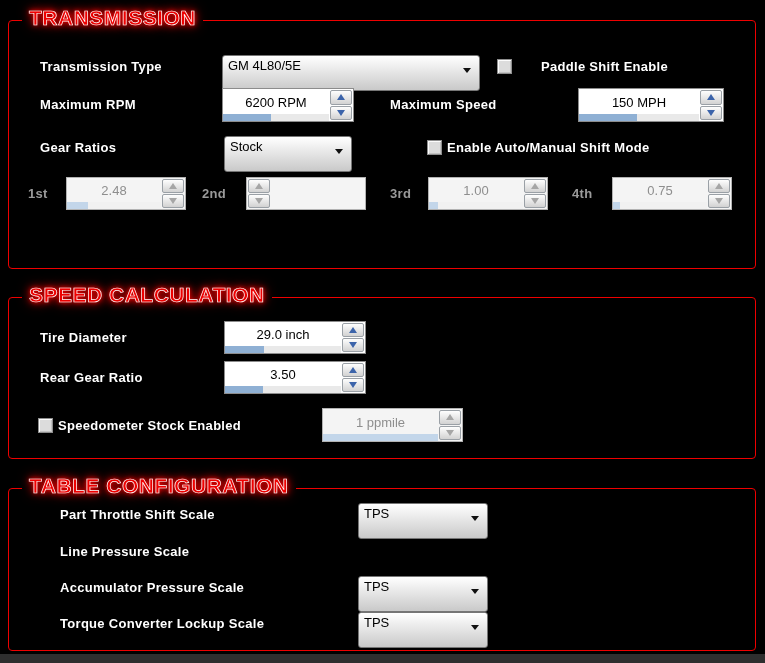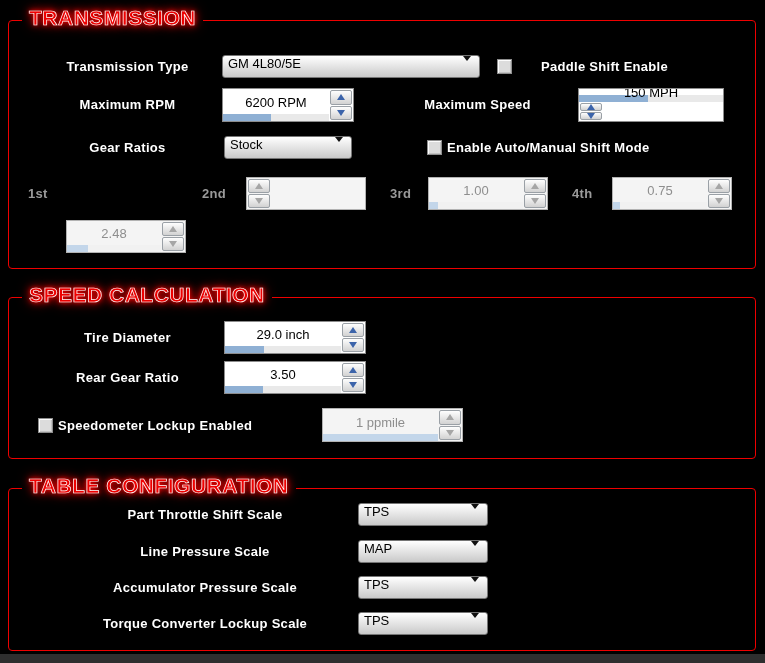--- a/index.html
+++ b/index.html
@@ -5,25 +5,25 @@
   html,body{margin:0;padding:0;background:#000;}
   .screen{position:relative;width:765px;height:663px;background:#000;overflow:hidden;
           font-family:"Liberation Sans",sans-serif;}
   .groupbox{position:absolute;border:1px solid #ee0000;border-radius:4px;background:#000;}
   .legend{position:absolute;z-index:2;background:#000;padding:0 7px;white-space:nowrap;
           font-size:21px;font-weight:bold;letter-spacing:.5px;color:#ee0000;
           -webkit-text-stroke:.7px #ffffff;
           text-shadow:0 0 4px #ff0000,0 0 8px #ff0000,0 0 13px #cc0000;}
   .lbl{position:absolute;color:#fff;font-weight:bold;font-size:13px;line-height:15px;
        letter-spacing:.3px;white-space:nowrap;}
-  .lbl.r{text-align:center;}
+  .lbl.r{text-align:left;}
   .lbl.dis{color:#9a9a9a;}
-  .combo{position:absolute;display:flex;align-items:flex-start;box-sizing:border-box;
+  .combo{position:absolute;display:flex;align-items:flex-end;box-sizing:border-box;
          background:linear-gradient(#ffffff,#c9c9c9);border:1px solid #757575;border-radius:3px;
-         padding:0 5px;font-size:13px;color:#000;gap:39px;}
+         padding:17px 5px;font-size:13px;color:#000;gap:39px;}
   .combo-arrow{margin-left:auto;margin-right:3px;width:0;height:0;
                border-left:4px solid transparent;border-right:4px solid transparent;
                border-top:5px solid #101010;}
   .spinner{position:absolute;display:flex;box-sizing:border-box;background:#fff;
            border:1px solid #8c8c8c;}
   .spin-field{flex:1;position:relative;display:flex;align-items:center;justify-content:center;
               font-size:13px;color:#000;overflow:hidden;}
   .spin-value{position:relative;z-index:1;padding-bottom:6px;}
   .spin-track{position:absolute;left:0;right:0;bottom:0;height:7px;background:#e9e9e9;}
   .spin-fill{height:100%;background:#8fb0d4;}
@@ -73,21 +73,21 @@
       <div class="spin-btn">
           <span class="arr-up"></span>
         </div>
       <div class="spin-btn">
           <span class="arr-down"></span>
         </div>
     </div>
   </div>
 
   <div class="lbl r" style="left:390px;top:97px;width:175px;">Maximum Speed</div>
-  <div class="spinner" style="left:578px;top:88px;width:146px;height:34px;flex-direction:column;">
+  <div class="spinner" style="left:578px;top:88px;width:146px;height:34px;">
     <div class="spin-field">
       <span class="spin-value">150 MPH</span>
       <div class="spin-track">
           <div class="spin-fill" style="width: 48%;"></div>
         </div>
     </div>
     <div class="spin-btns">
       <div class="spin-btn">
           <span class="arr-up"></span>
         </div>
@@ -99,21 +99,21 @@
 
   <div class="lbl r" style="left:40px;top:140px;width:175px;">Gear Ratios</div>
   <div class="combo" style="left:224px;top:136px;width:128px;height:23px;">
     <span>Stock</span>
     <span class="combo-arrow"></span>
   </div>
   <div class="checkbox" style="left:427px;top:140px;"></div>
   <div class="lbl" style="left:447px;top:140px;">Enable Auto/Manual Shift Mode</div>
 
   <div class="lbl dis" style="left:28px;top:186px;">1st</div>
-  <div class="spinner dis" style="left:66px;top:177px;width:120px;height:33px;margin-top:43px;">
+  <div class="spinner dis" style="left:66px;top:177px;width:120px;height:33px;">
     <div class="spin-field">
       <span class="spin-value">2.48</span>
       <div class="spin-track">
           <div class="spin-fill" style="width: 22%;"></div>
         </div>
     </div>
     <div class="spin-btns">
       <div class="spin-btn">
           <span class="arr-up"></span>
         </div>
@@ -204,21 +204,21 @@
       <div class="spin-btn">
           <span class="arr-up"></span>
         </div>
       <div class="spin-btn">
           <span class="arr-down"></span>
         </div>
     </div>
   </div>
 
   <div class="checkbox" style="left:38px;top:418px;"></div>
-  <div class="lbl" style="left:58px;top:418px;">Speedometer Lockup Enabled</div>
+  <div class="lbl" style="left:58px;top:418px;">Speedometer Stock Enabled</div>
   <div class="spinner dis" style="left:322px;top:408px;width:141px;height:34px;">
     <div class="spin-field">
       <span class="spin-value">1 ppmile</span>
       <div class="spin-track">
           <div class="spin-fill" style="width: 100%;"></div>
         </div>
     </div>
     <div class="spin-btns">
       <div class="spin-btn">
           <span class="arr-up"></span>
@@ -232,24 +232,20 @@
   <div class="groupbox" style="left:8px;top:488px;width:746px;height:161px;"></div>
   <div class="legend" style="left:22px;top:474px;">TABLE CONFIGURATION</div>
 
   <div class="lbl r" style="left:60px;top:507px;width:290px;">Part Throttle Shift Scale</div>
   <div class="combo" style="left:358px;top:503px;width:130px;height:23px;">
     <span>TPS</span>
     <span class="combo-arrow"></span>
   </div>
 
   <div class="lbl r" style="left:60px;top:544px;width:290px;">Line Pressure Scale</div>
-  <div class="combo" style="left:358px;top:540px;width:130px;height:23px;">
-    <span>MAP</span>
-    <span class="combo-arrow"></span>
-  </div>
 
   <div class="lbl r" style="left:60px;top:580px;width:290px;">Accumulator Pressure Scale</div>
   <div class="combo" style="left:358px;top:576px;width:130px;height:23px;">
     <span>TPS</span>
     <span class="combo-arrow"></span>
   </div>
 
   <div class="lbl r" style="left:60px;top:616px;width:290px;">Torque Converter Lockup Scale</div>
   <div class="combo" style="left:358px;top:612px;width:130px;height:23px;">
     <span>TPS</span>

